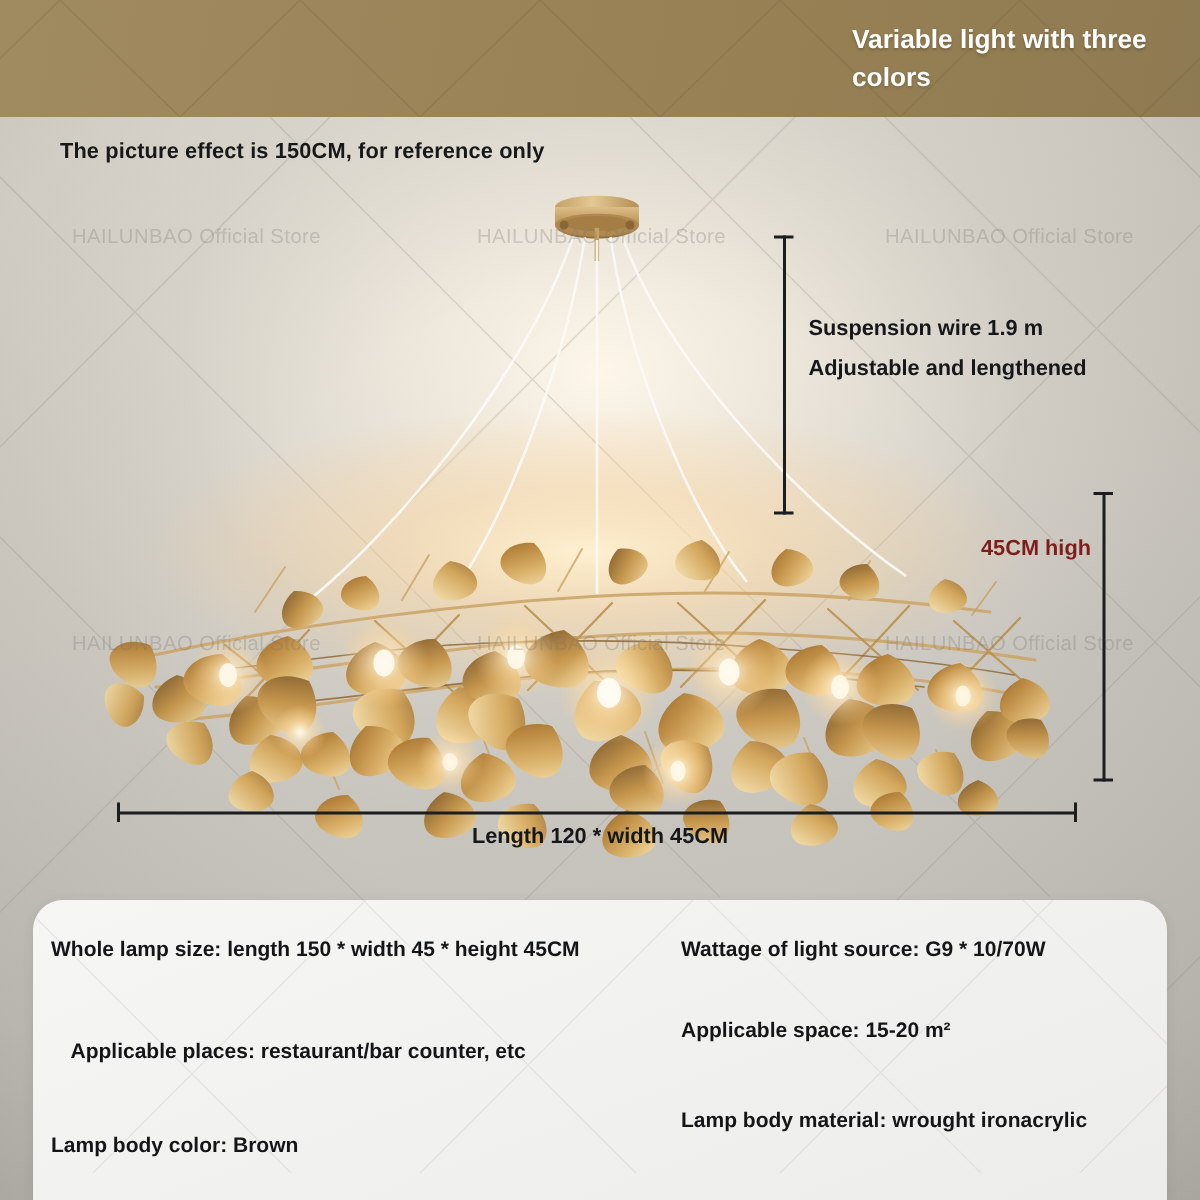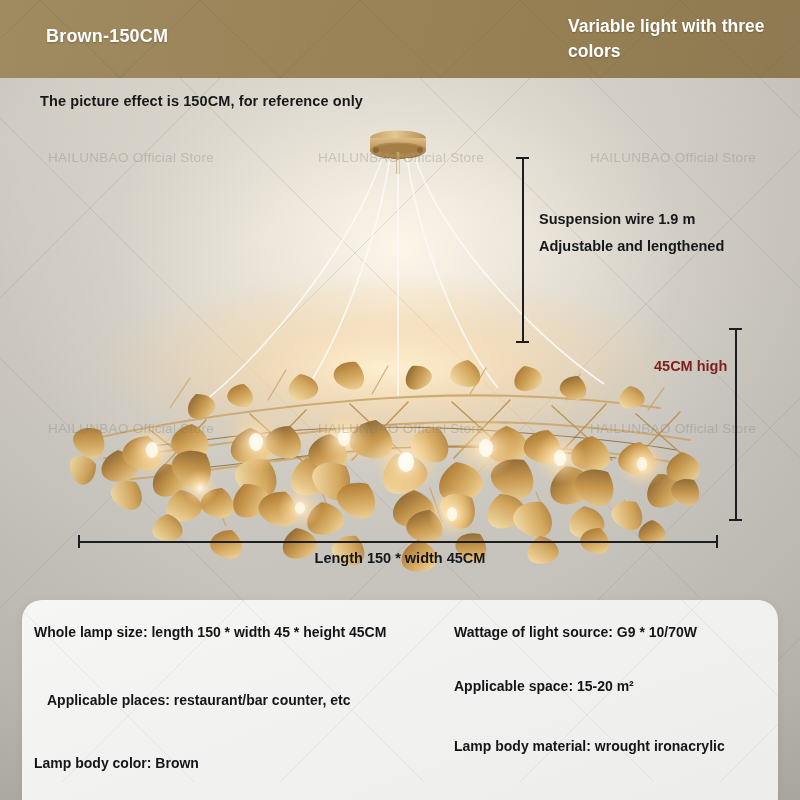--- a/index.html
+++ b/index.html
@@ -358,33 +358,32 @@
     <svg class="header-pattern" viewBox="0 0 800 78" preserveAspectRatio="none">
       <g stroke="#6f5c38" stroke-width="1" fill="none">
         <path d="M-40,78 L40,0 L120,78"></path>
         <path d="M120,78 L200,0 L280,78"></path>
         <path d="M280,78 L360,0 L440,78"></path>
         <path d="M440,78 L520,0 L600,78"></path>
         <path d="M600,78 L680,0 L760,78"></path>
         <path d="M760,78 L840,0"></path>
       </g>
     </svg>
-    <div class="header-left">Brown-150CM</div>
     <div class="header-right">Variable light with three colors</div>
   </div>
 
   <div class="caption-ref">The picture effect is 150CM, for reference only</div>
 
   <div class="note-suspension">
     <div>Suspension wire 1.9 m</div>
     <div>Adjustable and lengthened</div>
   </div>
 
   <div class="label-height">45CM high</div>
-  <div class="label-length">Length 150 * width 45CM</div>
+  <div class="label-length">Length 120 * width 45CM</div>
 
   <div class="dim dim-v-suspension">
     <div class="cap-t"></div>
     <div class="cap-b"></div>
   </div>
   <div class="dim dim-v-height">
     <div class="cap-t"></div>
     <div class="cap-b"></div>
   </div>
   <div class="dim dim-h-length">

